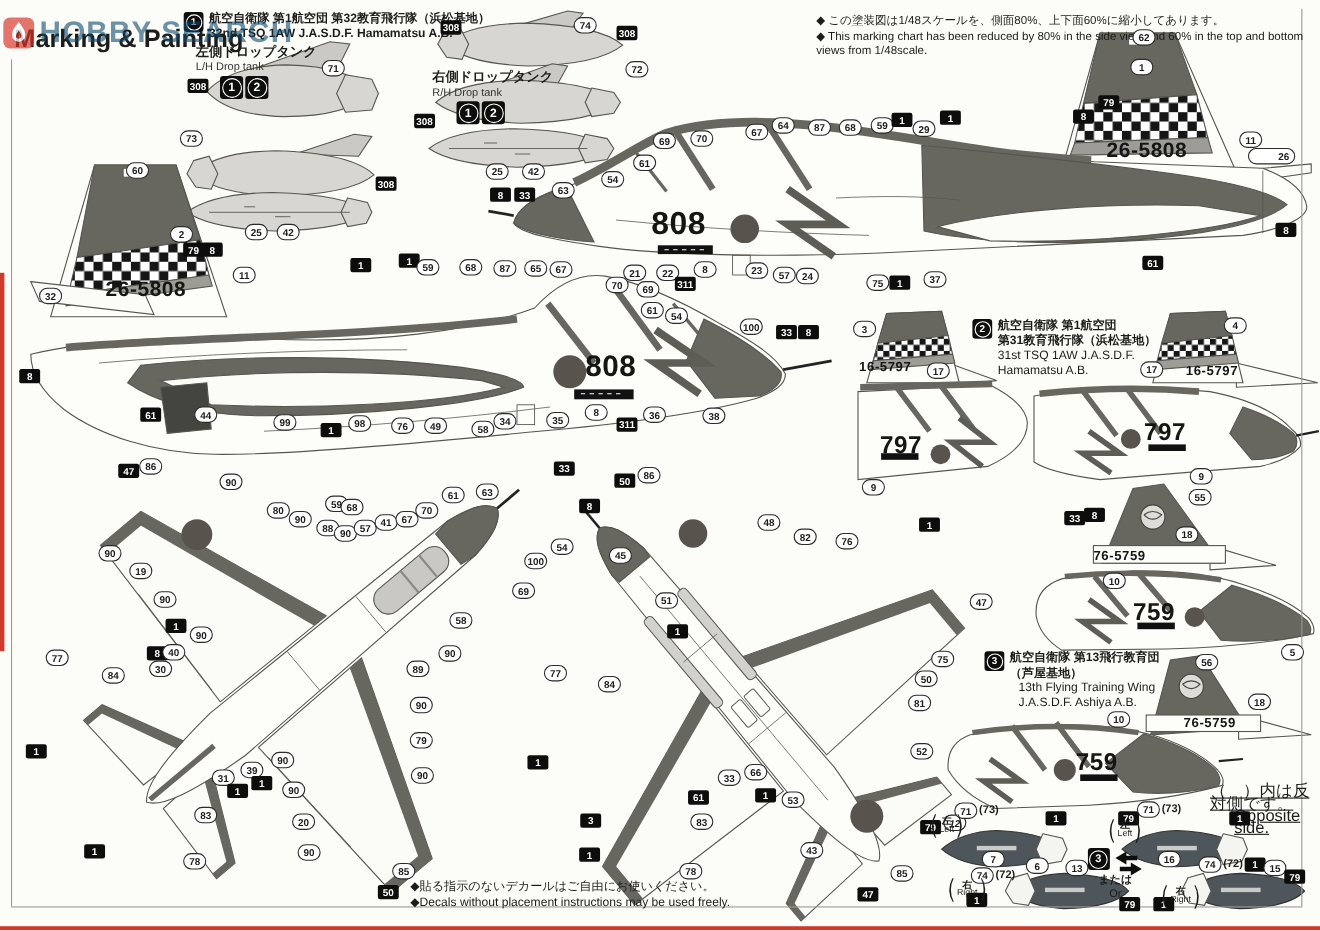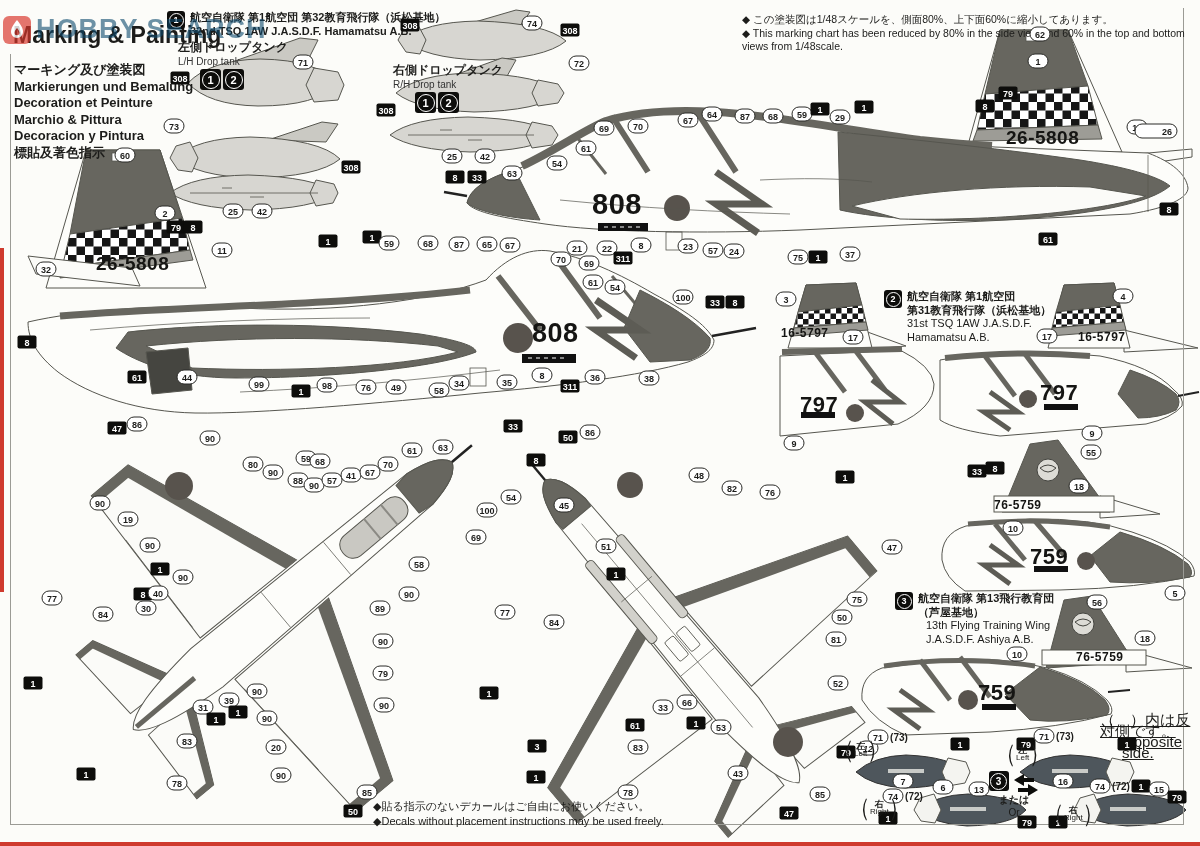--- a/index.html
+++ b/index.html
@@ -292,28 +292,20 @@
 
   <div class="wm">
     <svg width="30" height="30" viewBox="0 0 30 30">
       <rect x="1" y="1" width="28" height="28" rx="6" fill="#d8362c" opacity=".85"></rect>
       <path d="M15 5 C11 10 9 13 9 17 a6 6 0 0 0 12 0 C21 13 19 10 15 5 Z M15 13 c1.5 2 2.5 3.2 2.5 4.8 a2.5 2.5 0 0 1 -5 0 C12.5 16.2 13.5 15 15 13 Z" fill="#fff"></path>
     </svg>
     <span class="wm-txt">HOBBY SEARCH</span>
   </div>
 
   <h1 class="title">Marking &amp; Painting</h1>
-  <div class="subtitles" id="subtitles">
-      <div>マーキング及び塗装図</div>
-      <div>Markierungen und Bemalung</div>
-      <div>Decoration et Peinture</div>
-      <div>Marchio &amp; Pittura</div>
-      <div>Decoracion y Pintura</div>
-      <div>標貼及著色指示</div>
-    </div>
 
   <div class="sec sec1">
     <span class="secbadge">
         <i>1</i>
       </span>
     <div class="seclines">
         <div>航空自衛隊 第1航空団 第32教育飛行隊（浜松基地）</div>
         <div>32nd TSQ 1AW J.A.S.D.F. Hamamatsu A.B.</div>
       </div>
   </div>
@@ -431,21 +423,21 @@
       <span class="co co-c" style="left: 773px; top: 116px;">68</span>
       <span class="co co-c" style="left: 802px; top: 114px;">59</span>
       <span class="co co-b" style="left: 820px; top: 109px;">1</span>
       <span class="co co-c" style="left: 840px; top: 117px;">29</span>
       <span class="co co-b" style="left: 864px; top: 107px;">1</span>
       <span class="co co-c" style="left: 1040px; top: 34px;">62</span>
       <span class="co co-c" style="left: 1038px; top: 61px;">1</span>
       <span class="co co-b" style="left: 1008px; top: 93px;">79</span>
       <span class="co co-b" style="left: 985px; top: 106px;">8</span>
       <span class="co co-c" style="left: 1137px; top: 127px;">11</span>
-      <span class="co co-c" style="left: 1156px; top: 131px; padding-left: 24px;">26</span>
+      <span class="co co-c" style="left: 1156px; top: 142px; padding-left: 24px;">26</span>
       <span class="co co-b" style="left: 1169px; top: 209px;">8</span>
       <span class="co co-b" style="left: 1048px; top: 239px;">61</span>
       <span class="co co-c" style="left: 577px; top: 248px;">21</span>
       <span class="co co-c" style="left: 607px; top: 248px;">22</span>
       <span class="co co-c" style="left: 641px; top: 245px;">8</span>
       <span class="co co-b" style="left: 623px; top: 258px;">311</span>
       <span class="co co-c" style="left: 688px; top: 246px;">23</span>
       <span class="co co-c" style="left: 713px; top: 250px;">57</span>
       <span class="co co-c" style="left: 734px; top: 251px;">24</span>
       <span class="co co-c" style="left: 798px; top: 257px;">75</span>

